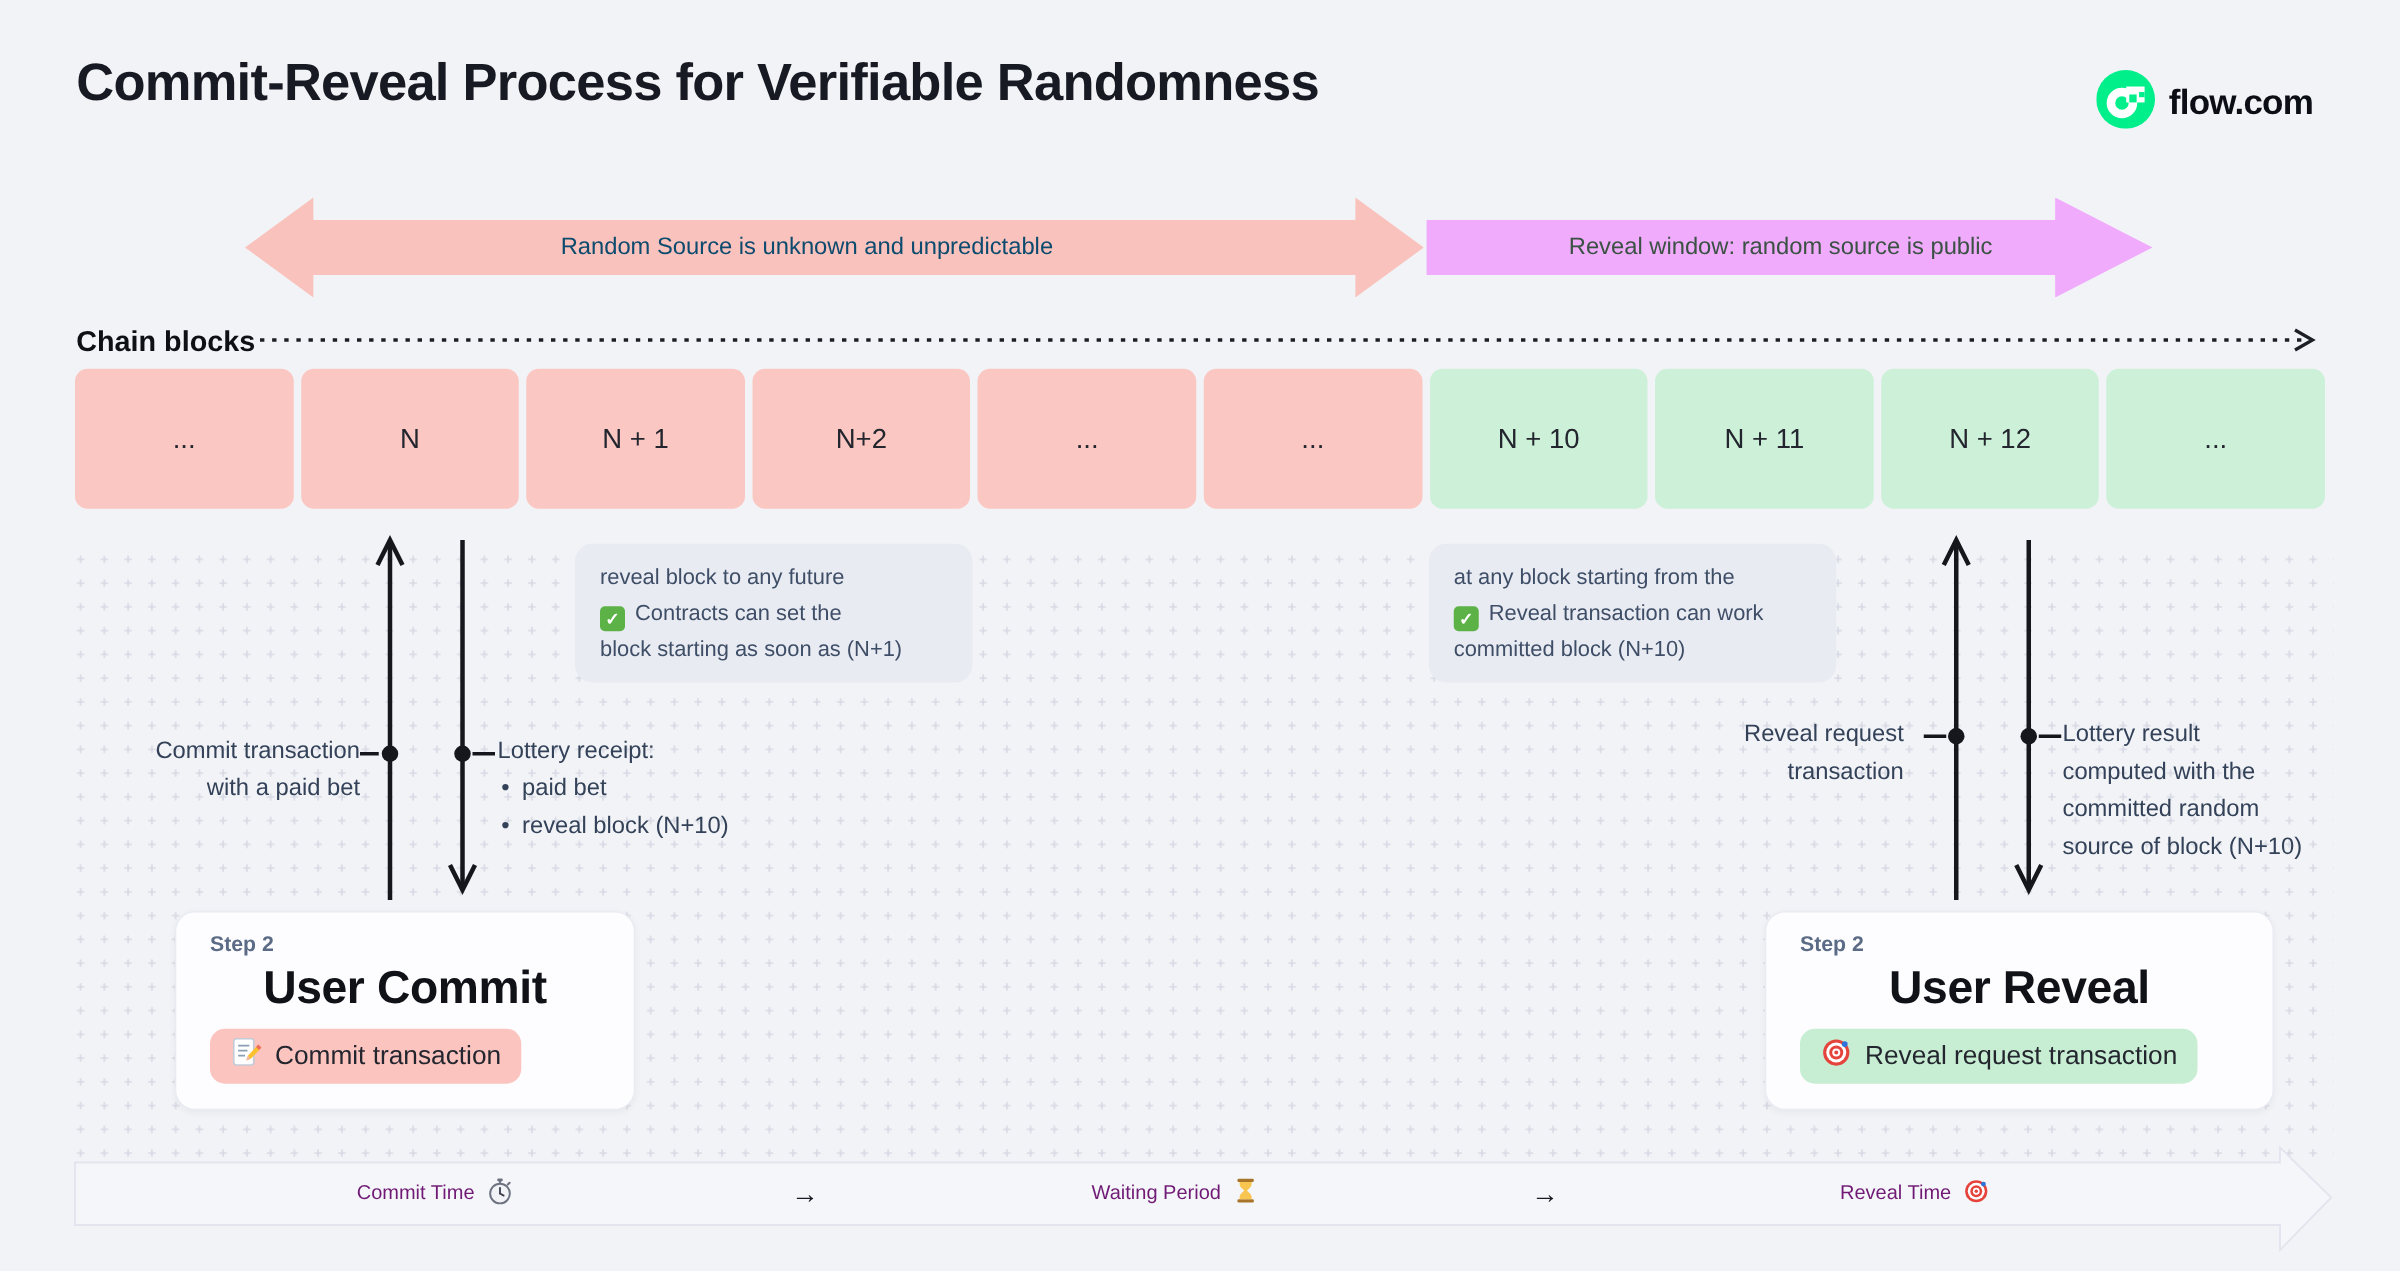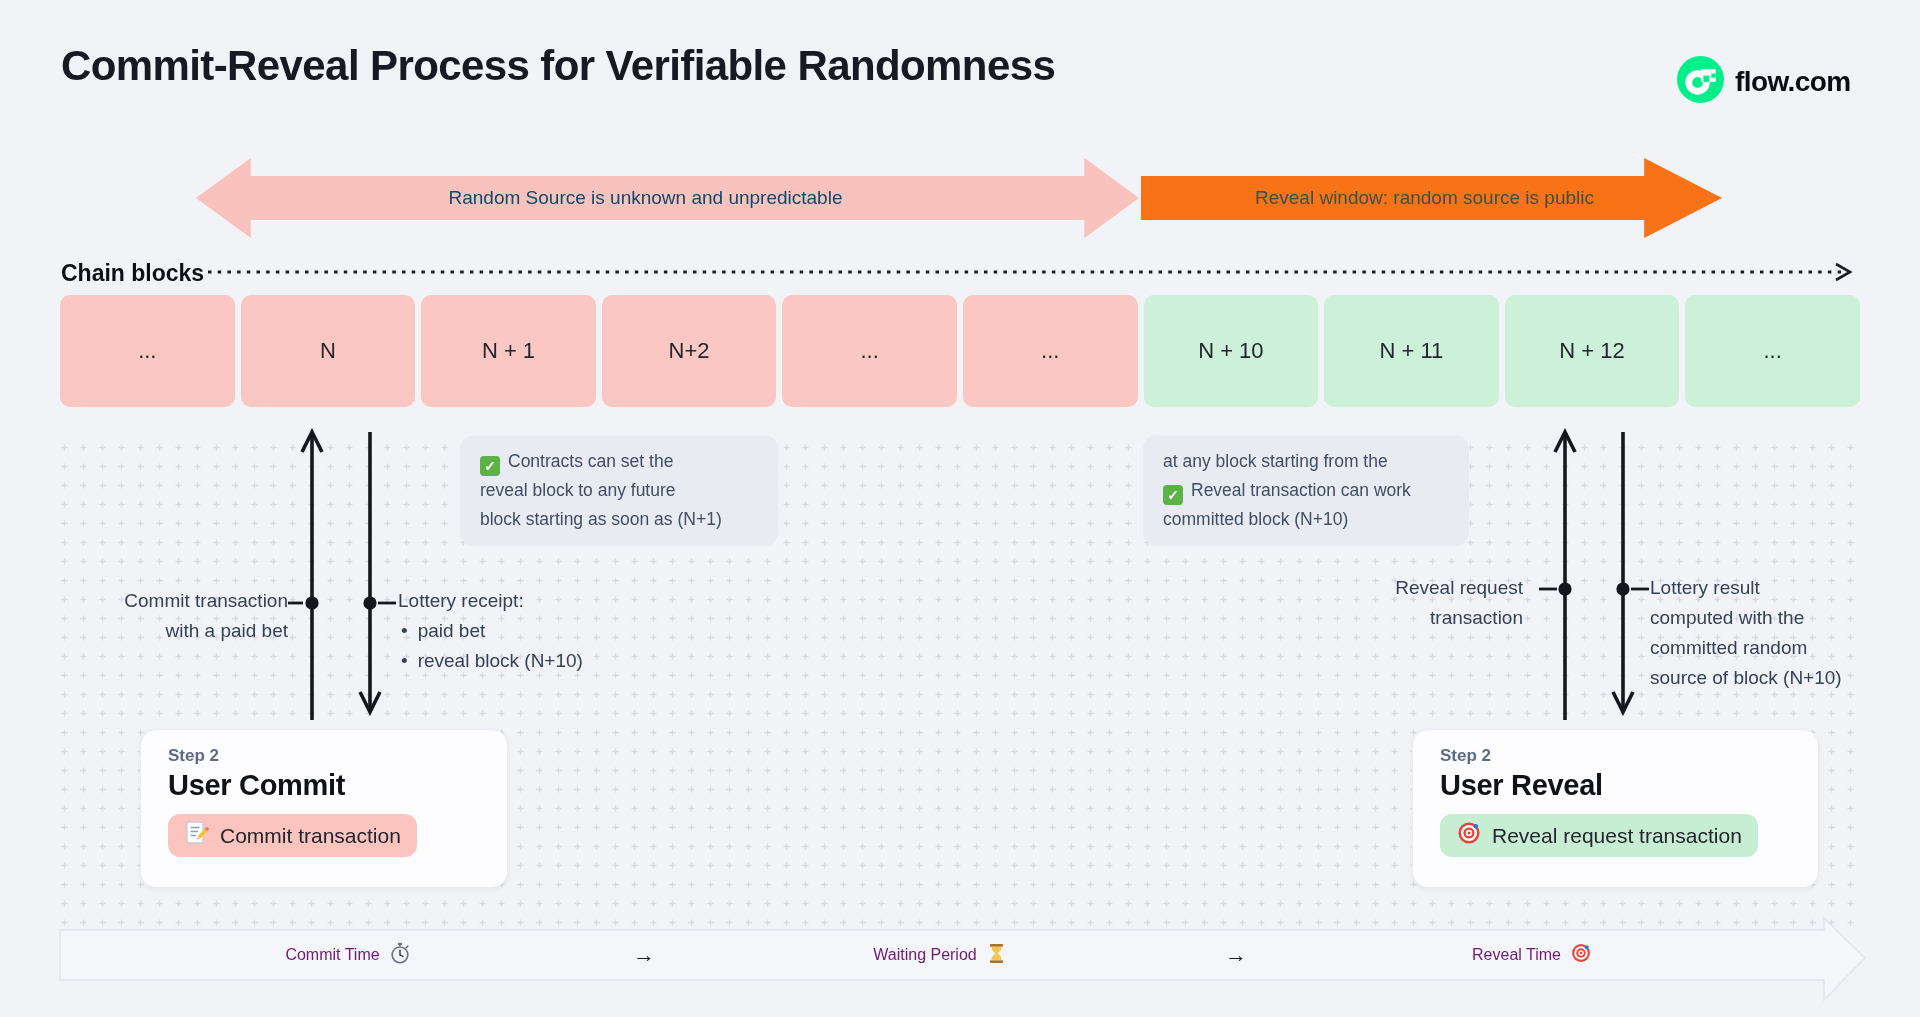--- a/index.html
+++ b/index.html
@@ -13,21 +13,21 @@
   .title{position:absolute;left:61px;top:42px;margin:0;font-size:42px;font-weight:700;
          letter-spacing:-0.6px;color:#171a22;white-space:nowrap;}
   .brand{position:absolute;left:1677px;top:56px;display:flex;align-items:center;gap:11px;cursor:pointer;}
   .brand-name{font-size:28px;font-weight:800;color:#0c0e15;letter-spacing:-0.6px;}
 
   
   .banner{position:absolute;top:158px;height:80px;display:flex;align-items:center;justify-content:center;
           font-size:19px;font-weight:500;box-sizing:border-box;white-space:nowrap;}
   .banner-commit{left:196px;width:943px;background:#f9c2bc;color:#0c4a6e;padding-right:44px;
      clip-path:polygon(0% 50%,5.8% 0%,5.8% 22.5%,94.2% 22.5%,94.2% 0%,100% 50%,94.2% 100%,94.2% 77.5%,5.8% 77.5%,5.8% 100%);}
-  .banner-reveal{left:1141px;width:581px;background:#f97316;color:#3a5143;padding-right:14px;
+  .banner-reveal{left:1141px;width:581px;background:#f0abfc;color:#3a5143;padding-right:14px;
      clip-path:polygon(0% 22.5%,86.6% 22.5%,86.6% 0%,100% 50%,86.6% 100%,86.6% 77.5%,0% 77.5%);}
 
   
   .chain-label{position:absolute;left:61px;top:260px;font-size:23px;font-weight:700;color:#0d1015;}
   .blocks{position:absolute;left:60px;top:295px;width:1800px;height:112px;display:flex;gap:6px;}
   .block{flex:1;border-radius:10px;display:flex;align-items:center;justify-content:center;
          font-size:22px;color:#23262e;}
   .block.pink{background:#fbc7c2;}
   .block.green{background:#cdf0d8;}
 
@@ -48,21 +48,21 @@
   .reveal-up{left:1293px;width:230px;top:573px;text-align:right;}
   .reveal-down{left:1650px;top:573px;}
   .bullet-row::before{content:"•";margin:0 10px 0 3px;}
 
   
   .card{position:absolute;top:729px;height:159px;background:#fdfdff;border:1.5px solid #e9ebf3;
         border-radius:16px;box-sizing:border-box;padding:16px 27px;box-shadow:0 2px 6px rgba(25,30,45,0.05);}
   .card-1{left:140px;width:368px;}
   .card-2{left:1412px;width:407px;}
   .step-label{font-size:17px;font-weight:700;color:#5b6b85;}
-  .step-title{font-size:29px;font-weight:800;color:#101218;margin-top:3px;letter-spacing:-0.3px;}
+  .step-title{font-size:37px;font-weight:800;color:#101218;margin-top:3px;letter-spacing:-0.3px;text-align:center;}
   .pill{display:inline-flex;align-items:center;gap:10px;margin-top:12px;border-radius:12px;
         padding:6px 16px;font-size:21px;color:#23262e;white-space:nowrap;}
   .pill-pink{background:#fbc4bf;}
   .pill-green{background:#c7edd2;}
 
   
   .overlay{position:absolute;left:0;top:0;pointer-events:none;}
 
   
   .footer-items{position:absolute;left:200px;top:930px;width:1480px;height:50px;display:flex;}
@@ -135,22 +135,22 @@
       </div>
     <div class="block green">
         <span>N + 12</span>
       </div>
     <div class="block green">
         <span>...</span>
       </div>
   </div>
 
   <div class="note note-1">
+    <div class="note-line">reveal block to any future</div>
     <div class="note-line"><span class="check-icon"></span><span>Contracts can set the</span></div>
-    <div class="note-line">reveal block to any future</div>
     <div class="note-line">block starting as soon as (N+1)</div>
   </div>
   <div class="note note-2">
     <div class="note-line">at any block starting from the</div>
     <div class="note-line"><span class="check-icon"></span><span>Reveal transaction can work</span></div>
     <div class="note-line">committed block (N+10)</div>
   </div>
 
   <svg class="overlay" width="1920" height="1017">
 

